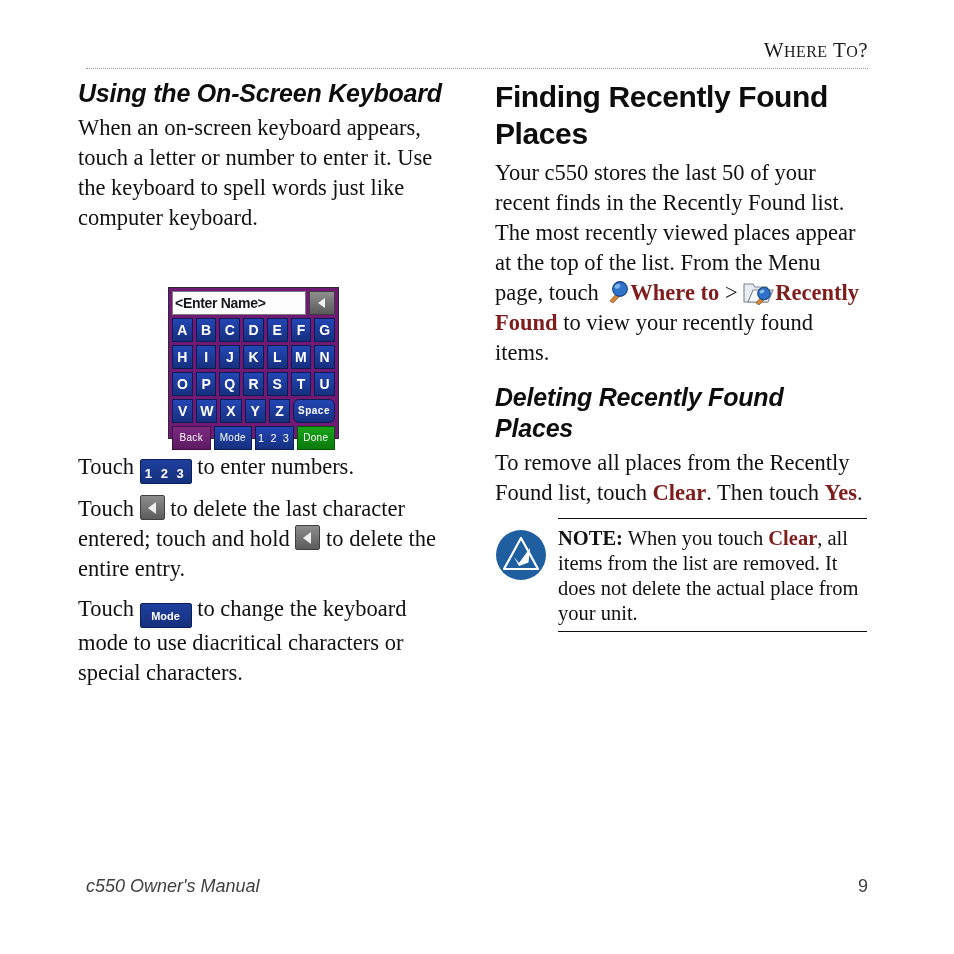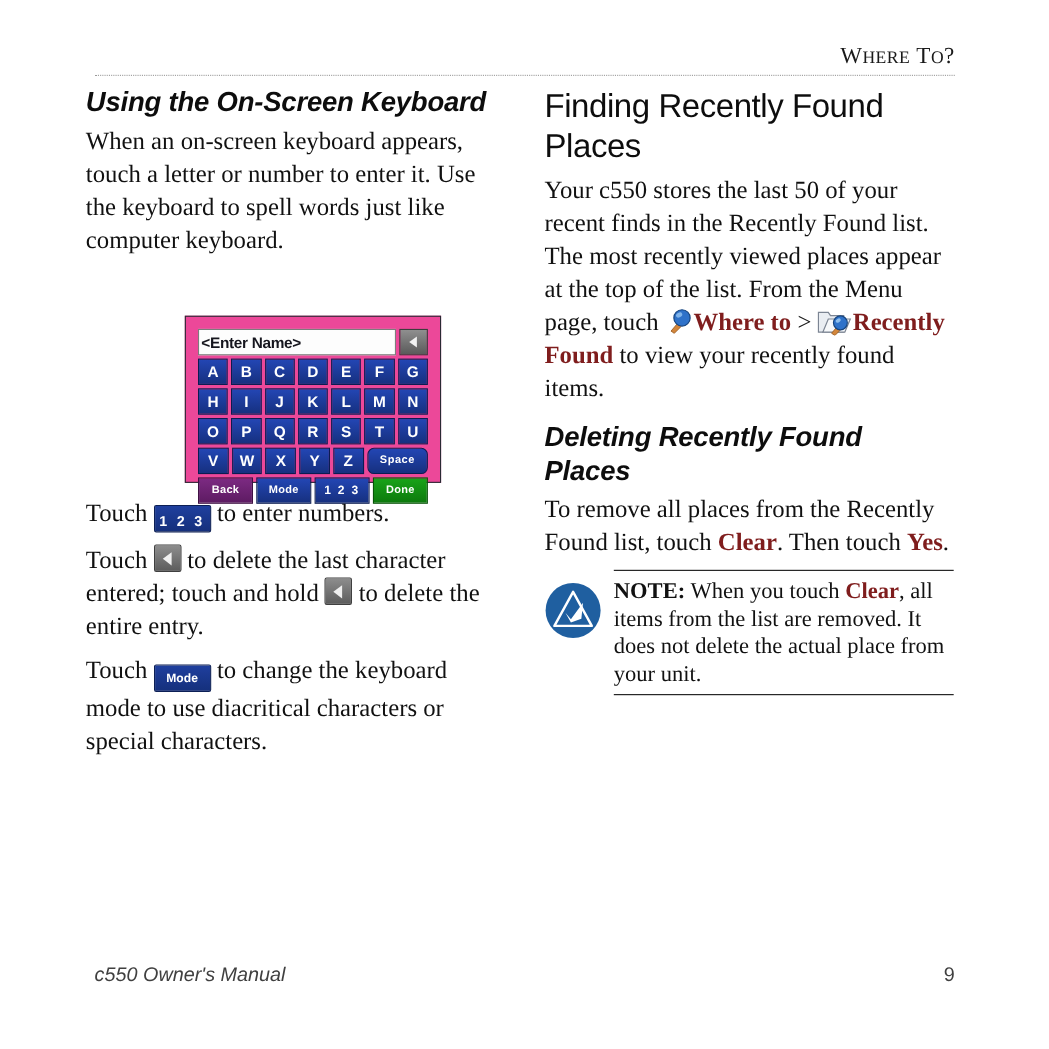--- a/index.html
+++ b/index.html
@@ -64,21 +64,21 @@
     font-style: italic;
     font-weight: bold;
     font-size: 25px;
     line-height: 31px;
     margin: 0 0 4px 0;
     color: #0d0d0d;
     letter-spacing: -0.2px;
   }
   h1.main {
     font-family: "Liberation Sans", sans-serif;
-    font-weight: normal;
+    font-weight: bold;
     font-size: 30px;
     line-height: 37px;
     margin: 0 0 6px 0;
     color: #0d0d0d;
     letter-spacing: -0.4px;
   }
   p.body {
     font-family: "Liberation Serif", serif;
     font-size: 22.5px;
     line-height: 30px;
@@ -141,26 +141,26 @@
     border-top: 6px solid transparent;
     border-bottom: 6px solid transparent;
     border-right: 8px solid #efefef;
   }
 
   
   .keyboard {
     position: absolute;
     left: 168px;
     top: 287px;
-    width: 233px;
+    width: 171px;
     height: 152px;
-    background: #ec4899;
+    background: #701a75;
     border: 1px solid #2a2a33;
     box-sizing: border-box;
-    padding: 11px;
+    padding: 3px;
     font-family: "Liberation Sans", sans-serif;
   }
   .kb-entry {
     display: flex;
     height: 24px;
     margin-bottom: 3px;
   }
   .kb-field {
     flex: 1;
     background: #fdfdfd;
@@ -206,21 +206,21 @@
     border: 1px solid #0b1c52;
     box-sizing: border-box;
     color: #ffffff;
     font-size: 14px;
     font-weight: bold;
     text-align: center;
     line-height: 22px;
   }
   .kb-key.wide { flex: 2.08; font-size: 10px; letter-spacing: 0.5px; border-radius: 6px; }
   .kb-row.bottom { margin-bottom: 0; }
-  .kb-key.fn { font-size: 10px; font-weight: bold; letter-spacing: 0.3px; }
+  .kb-key.fn { font-size: 10px; font-weight: normal; letter-spacing: 0.3px; }
   .kb-key.fn.num { font-size: 11px; letter-spacing: 1.6px; }
   .kb-key.back {
     background: linear-gradient(#7c2a82, #5d1b62);
     border-color: #3f1043;
   }
   .kb-key.done {
     background: linear-gradient(#19a319, #0c7a0c);
     border-color: #075407;
   }
 

